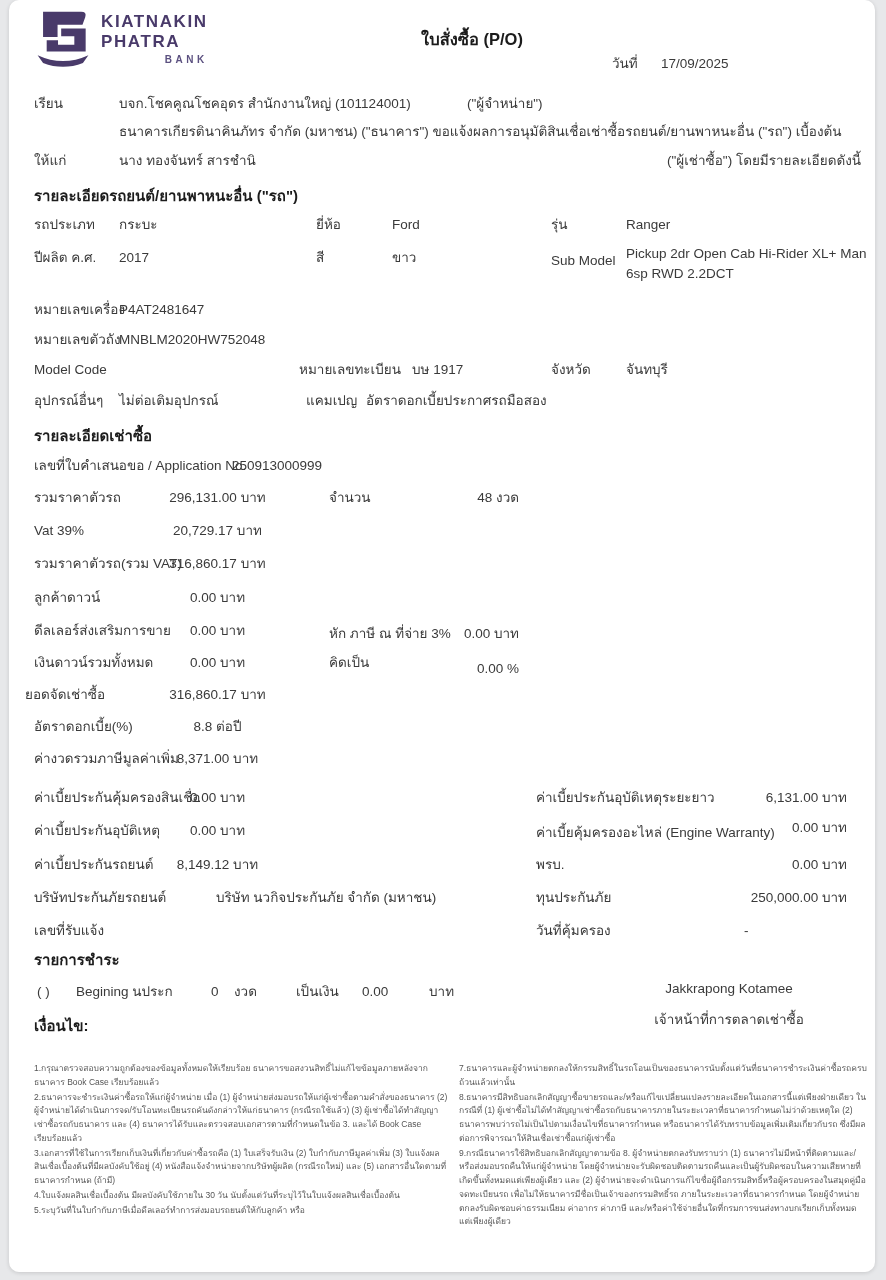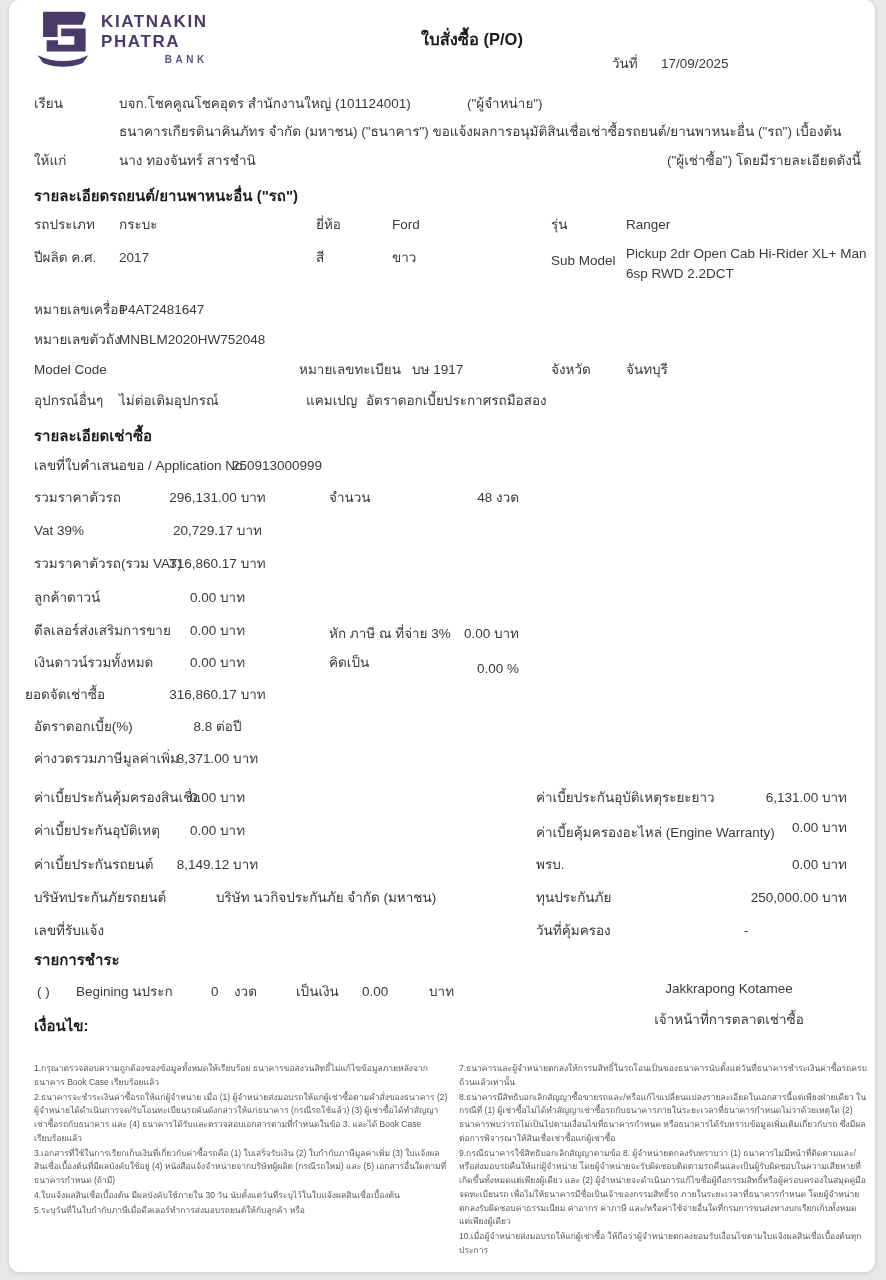--- a/index.html
+++ b/index.html
@@ -206,17 +206,16 @@
       <div class="term">1.กรุณาตรวจสอบความถูกต้องของข้อมูลทั้งหมดให้เรียบร้อย ธนาคารขอสงวนสิทธิ์ไม่แก้ไขข้อมูลภายหลังจากธนาคาร Book Case เรียบร้อยแล้ว</div>
       <div class="term">2.ธนาคารจะชำระเงินค่าซื้อรถให้แก่ผู้จำหน่าย เมื่อ (1) ผู้จำหน่ายส่งมอบรถให้แก่ผู้เช่าซื้อตามคำสั่งของธนาคาร (2) ผู้จำหน่ายได้ดำเนินการจด/รับโอนทะเบียนรถคันดังกล่าวให้แก่ธนาคาร (กรณีรถใช้แล้ว)  (3) ผู้เช่าซื้อได้ทำสัญญาเช่าซื้อรถกับธนาคาร  และ (4) ธนาคารได้รับและตรวจสอบเอกสารตามที่กำหนดในข้อ 3. และได้ Book Case เรียบร้อยแล้ว</div>
       <div class="term">3.เอกสารที่ใช้ในการเรียกเก็บเงินที่เกี่ยวกับค่าซื้อรถคือ (1) ใบเสร็จรับเงิน (2) ใบกำกับภาษีมูลค่าเพิ่ม (3) ใบแจ้งผลสินเชื่อเบื้องต้นที่มีผลบังคับใช้อยู่ (4) หนังสือแจ้งจำหน่ายจากบริษัทผู้ผลิต (กรณีรถใหม่) และ (5) เอกสารอื่นใดตามที่ธนาคารกำหนด (ถ้ามี)</div>
       <div class="term">4.ใบแจ้งผลสินเชื่อเบื้องต้น มีผลบังคับใช้ภายใน 30 วัน นับตั้งแต่วันที่ระบุไว้ในใบแจ้งผลสินเชื่อเบื้องต้น</div>
       <div class="term">5.ระบุวันที่ในใบกำกับภาษีเมื่อดีลเลอร์ทำการส่งมอบรถยนต์ให้กับลูกค้า หรือ</div>
     </div>
     <div class="terms-col" style="left:450px;width:408px">
       <div class="term">7.ธนาคารและผู้จำหน่ายตกลงให้กรรมสิทธิ์ในรถโอนเป็นของธนาคารนับตั้งแต่วันที่ธนาคารชำระเงินค่าซื้อรถครบถ้วนแล้วเท่านั้น</div>
       <div class="term">8.ธนาคารมีสิทธิบอกเลิกสัญญาซื้อขายรถและ/หรือแก้ไขเปลี่ยนแปลงรายละเอียดในเอกสารนี้แต่เพียงฝ่ายเดียว ในกรณีที่ (1) ผู้เช่าซื้อไม่ได้ทำสัญญาเช่าซื้อรถกับธนาคารภายในระยะเวลาที่ธนาคารกำหนดไม่ว่าด้วยเหตุใด (2) ธนาคารพบว่ารถไม่เป็นไปตามเงื่อนไขที่ธนาคารกำหนด หรือธนาคารได้รับทราบข้อมูลเพิ่มเติมเกี่ยวกับรถ ซึ่งมีผลต่อการพิจารณาให้สินเชื่อเช่าซื้อแก่ผู้เช่าซื้อ</div>
       <div class="term">9.กรณีธนาคารใช้สิทธิบอกเลิกสัญญาตามข้อ 8. ผู้จำหน่ายตกลงรับทราบว่า (1) ธนาคารไม่มีหน้าที่ติดตามและ/หรือส่งมอบรถคืนให้แก่ผู้จำหน่าย โดยผู้จำหน่ายจะรับผิดชอบติดตามรถคืนและเป็นผู้รับผิดชอบในความเสียหายที่เกิดขึ้นทั้งหมดแต่เพียงผู้เดียว และ (2) ผู้จำหน่ายจะดำเนินการแก้ไขชื่อผู้ถือกรรมสิทธิ์หรือผู้ครอบครองในสมุดคู่มือจดทะเบียนรถ เพื่อไม่ให้ธนาคารมีชื่อเป็นเจ้าของกรรมสิทธิ์รถ ภายในระยะเวลาที่ธนาคารกำหนด โดยผู้จำหน่ายตกลงรับผิดชอบค่าธรรมเนียม ค่าอากร ค่าภาษี และ/หรือค่าใช้จ่ายอื่นใดที่กรมการขนส่งทางบกเรียกเก็บทั้งหมดแต่เพียงผู้เดียว</div>
-      <div class="term">10.เมื่อผู้จำหน่ายส่งมอบรถให้แก่ผู้เช่าซื้อ ให้ถือว่าผู้จำหน่ายตกลงยอมรับเงื่อนไขตามใบแจ้งผลสินเชื่อเบื้องต้นทุกประการ</div>
     </div>
 
   </div>
 </div>
 
 </body></html>

